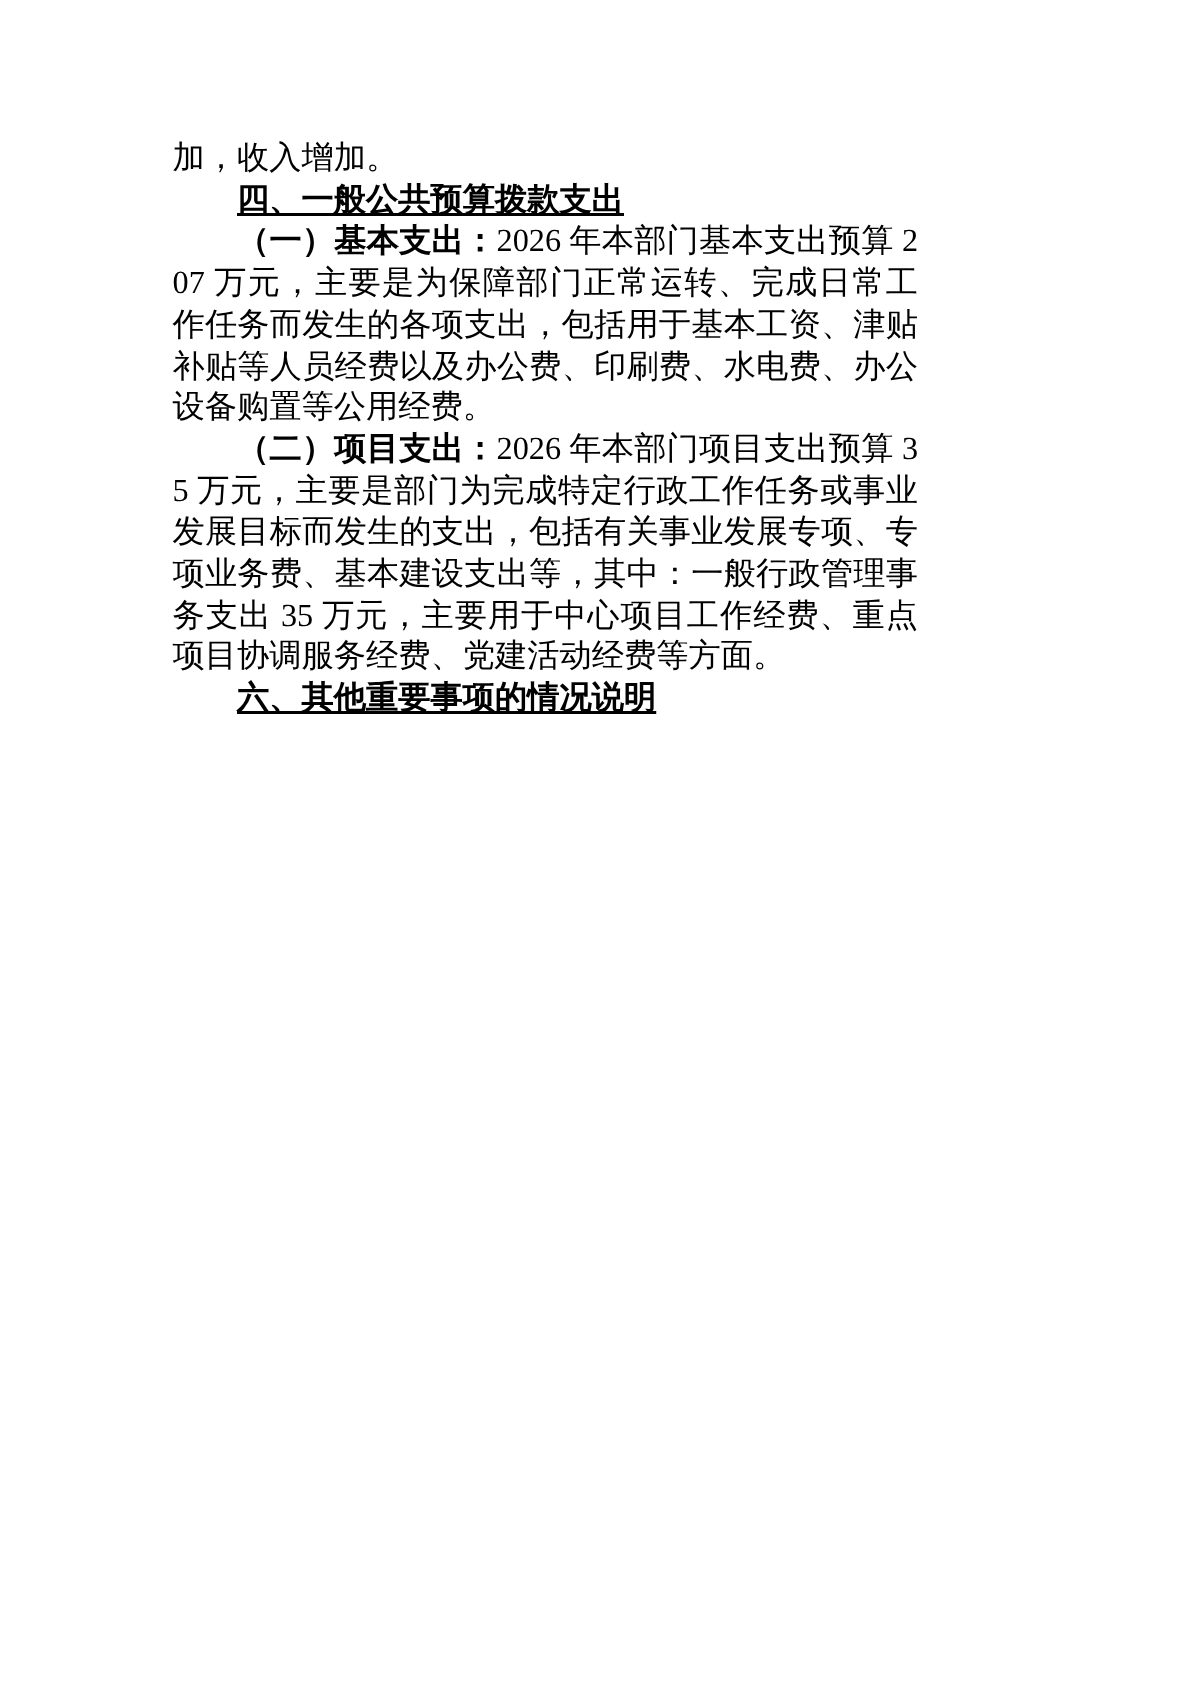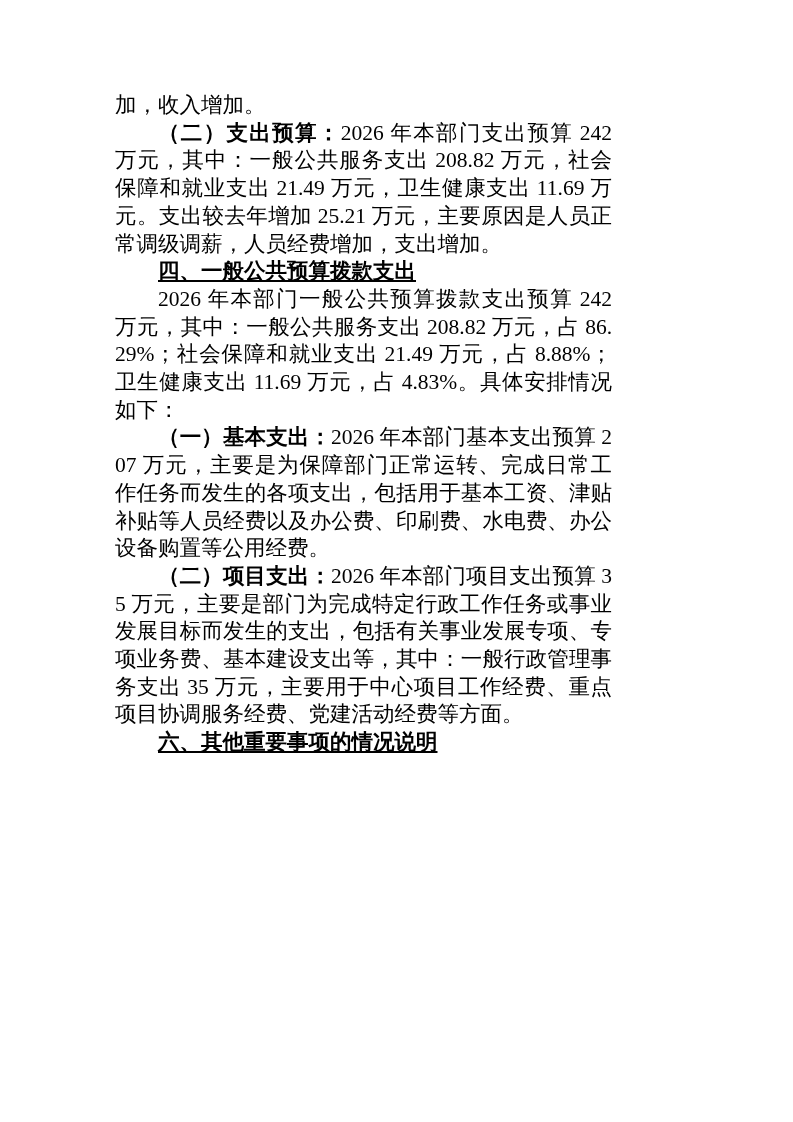--- a/index.html
+++ b/index.html
@@ -30,25 +30,23 @@
   .heading { font-weight: bold; text-indent: 43px; text-decoration: underline; }
   .lead { font-weight: bold; }
 </style>
 </head>
 <body>
 
 <div class="page">
 
   <p class="para no-indent"><span class="lead"></span><span>加，收入增加。</span></p>
 
-  <p class="para indent"><span class="lead">（二）支出预算：</span><span>2026 年本部门支出预算 242 万元，其中：一般公共服务支出 208.82 万元，社会保障和就业支出 21.49 万元，卫生健康支出 11.69 万元。支出较去年增加 25.21 万元，主要原因是人员正常调级调薪，人员经费增加，支出增加。</span></p>
 
   <p class="para heading">四、一般公共预算拨款支出</p>
 
-  <p class="para indent"><span class="lead"></span><span>2026 年本部门一般公共预算拨款支出预算 242 万元，其中：一般公共服务支出 208.82 万元，占 86.29%；社会保障和就业支出 21.49 万元，占 8.88%；卫生健康支出 11.69 万元，占 4.83%。具体安排情况如下：</span></p>
 
   <p class="para indent"><span class="lead">（一）基本支出：</span><span>2026 年本部门基本支出预算 207 万元，主要是为保障部门正常运转、完成日常工作任务而发生的各项支出，包括用于基本工资、津贴补贴等人员经费以及办公费、印刷费、水电费、办公设备购置等公用经费。</span></p>
 
   <p class="para indent"><span class="lead">（二）项目支出：</span><span>2026 年本部门项目支出预算 35 万元，主要是部门为完成特定行政工作任务或事业发展目标而发生的支出，包括有关事业发展专项、专项业务费、基本建设支出等，其中：一般行政管理事务支出 35 万元，主要用于中心项目工作经费、重点项目协调服务经费、党建活动经费等方面。</span></p>
 
 
 
   <p class="para heading">六、其他重要事项的情况说明</p>
 
 

